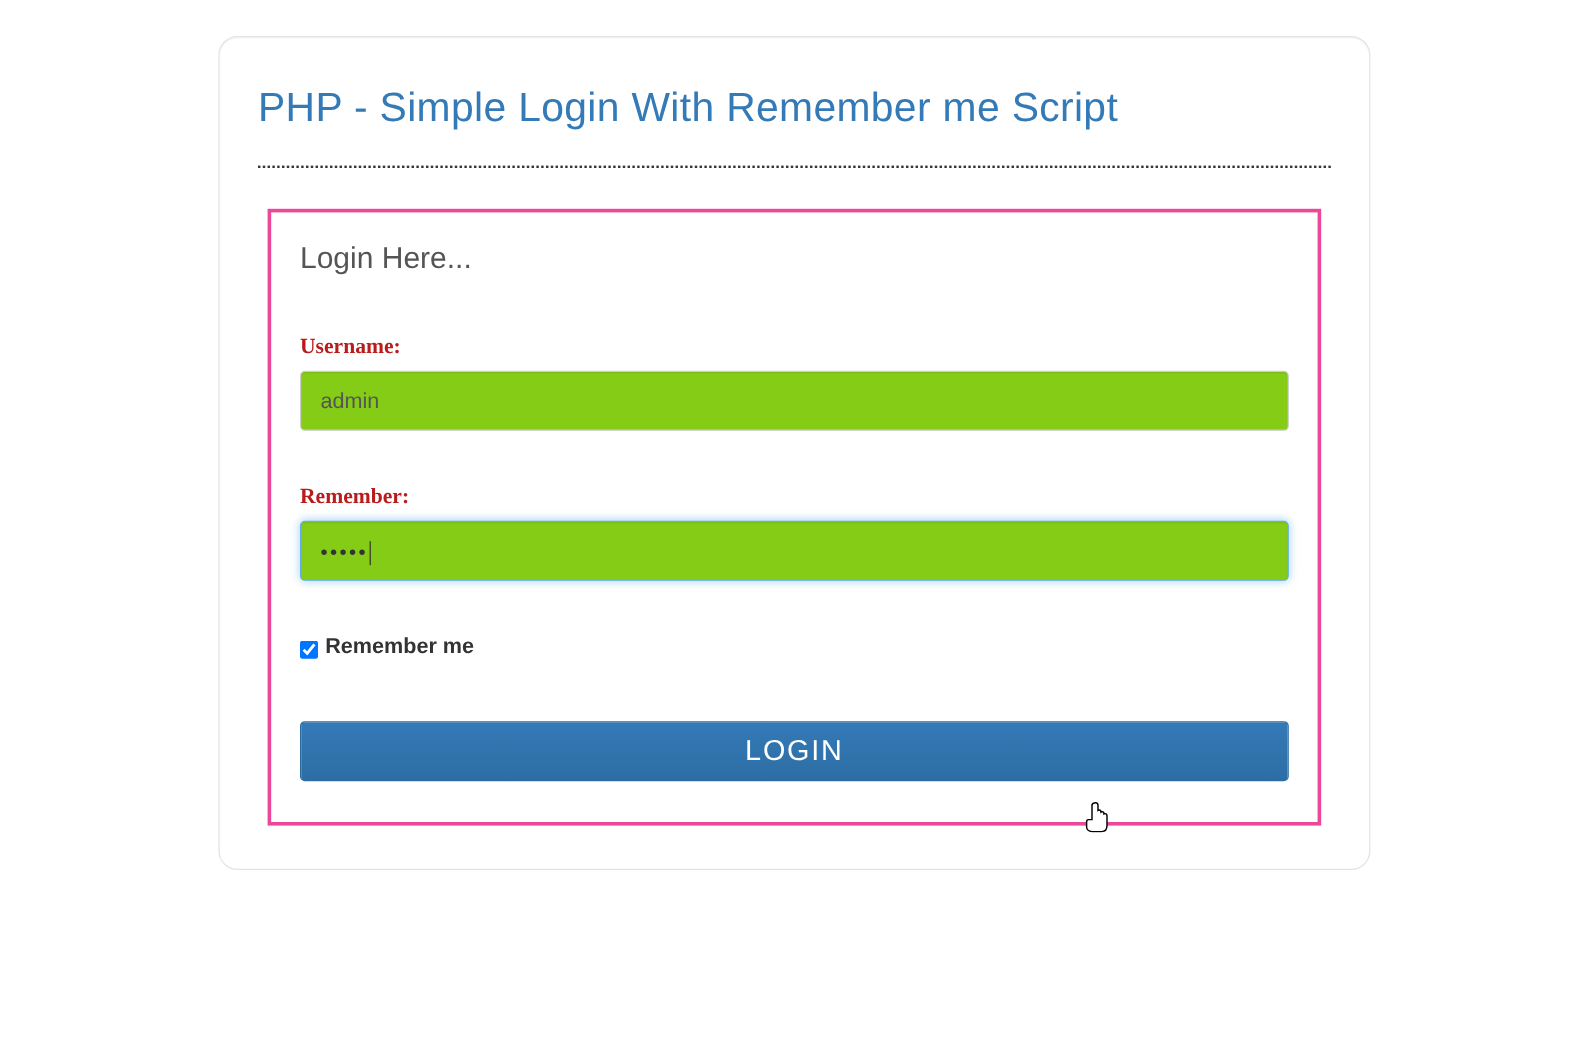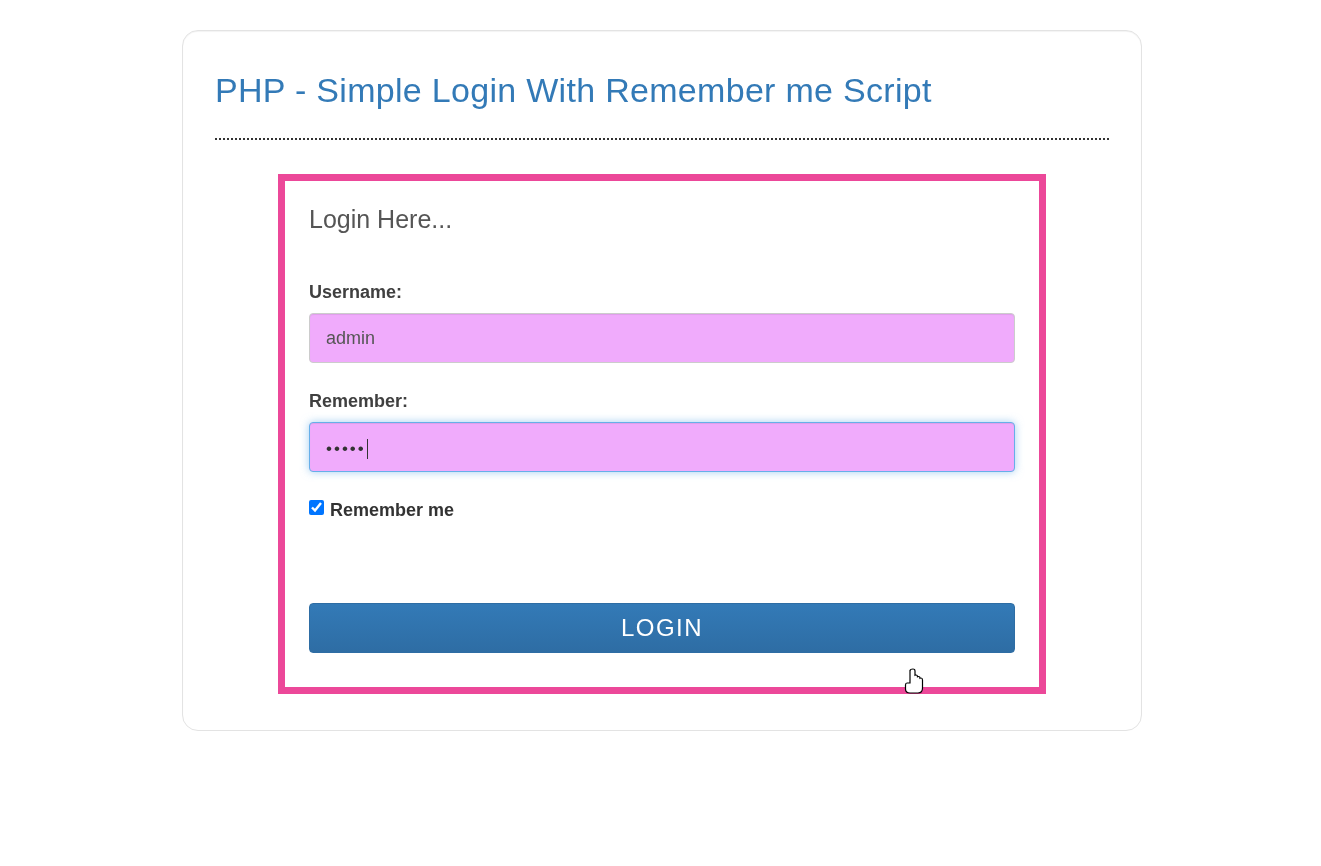--- a/index.html
+++ b/index.html
@@ -31,51 +31,52 @@
       font-weight: 400;
       margin-bottom: 28px;
       letter-spacing: 0.3px;
     }
     .divider {
       border: none;
       border-top: 2px dotted #333333;
       margin-bottom: 34px;
     }
     .login-panel {
-      width: 768px;
+      width: 878px;
       margin: 0 auto;
-      border: 7px solid #ec4899;
+      border: 3px solid #ec4899;
       background: #ffffff;
       padding: 24px 24px 34px 24px;
     }
     .panel-title {
       font-size: 25px;
       font-weight: 400;
       color: #555555;
       margin-bottom: 48px;
     }
     .form-label {
       display: block;
       font-size: 18px;
       font-weight: 700;
-      color: #404040;
+      color: #b91c1c;
       margin-bottom: 10px;
+      font-family: Liberation Serif, serif;
     }
     .text-input {
       width: 100%;
       height: 50px;
       padding: 12px 16px;
       font-size: 18px;
       color: #555555;
-      background: #f0abfc;
+      background: #84cc16;
       border: 1px solid #cccccc;
       border-radius: 4px;
       box-shadow: inset 0 1px 1px rgba(0,0,0,0.075);
       outline: none;
-      margin-bottom: 28px;
+      margin-bottom: 44px;
       font-family: inherit;
     }
     .text-input.focused {
       border-color: #66afe9;
       box-shadow: inset 0 1px 1px rgba(0,0,0,0.075), 0 0 8px rgba(102,175,233,0.6);
     }
     .password-display {
       font-size: 17px;
       letter-spacing: 2px;
       color: #333333;
@@ -85,24 +86,24 @@
     .caret {
       display: inline-block;
       width: 1px;
       height: 20px;
       background: #333333;
       vertical-align: middle;
       margin-left: 1px;
     }
     .checkbox-row {
       display: flex;
-      align-items: flex-start;
+      align-items: flex-end;
       gap: 6px;
       margin-top: 8px;
-      margin-bottom: 82px;
+      margin-bottom: 52px;
     }
     .checkbox-input {
       width: 15px;
       height: 15px;
     }
     .checkbox-label {
       font-size: 18px;
       font-weight: 700;
       color: #333333;
     }

